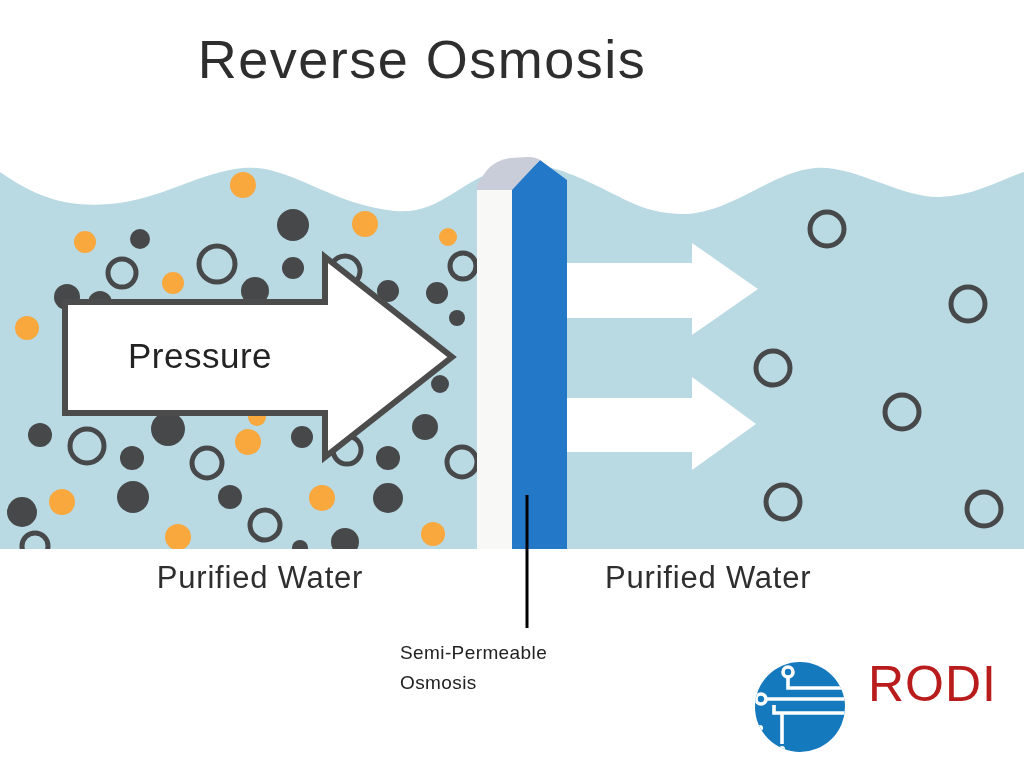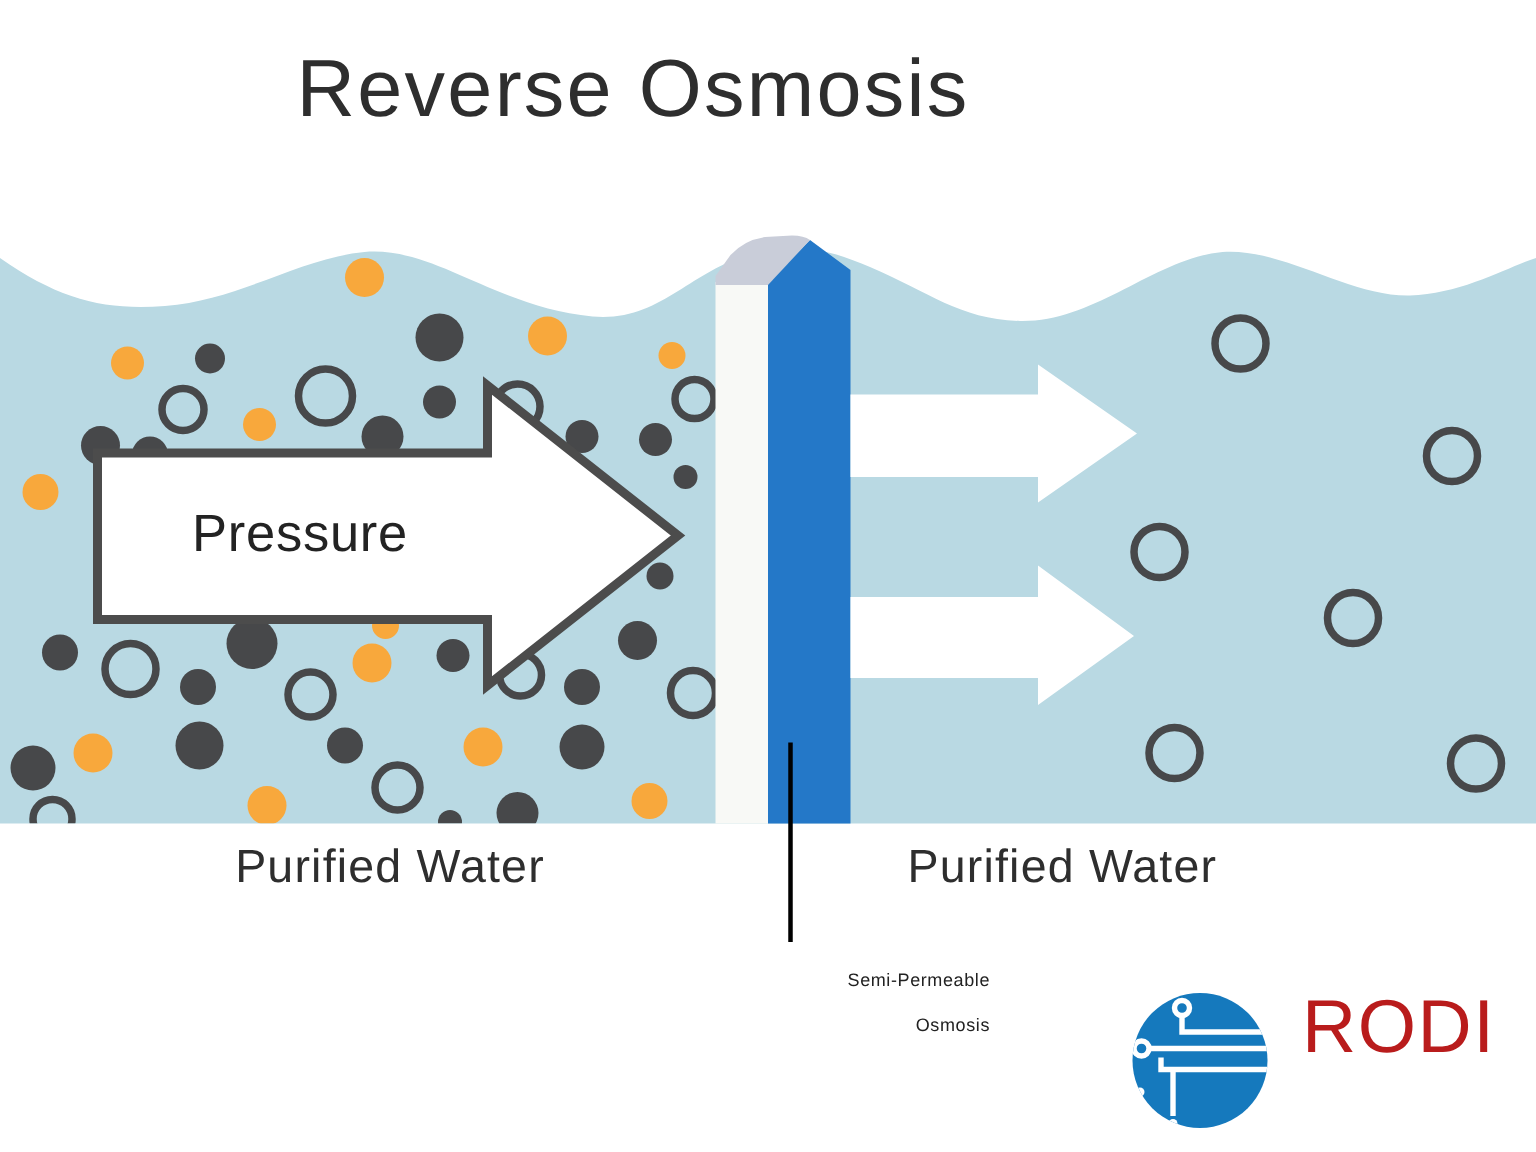--- a/index.html
+++ b/index.html
@@ -21,22 +21,22 @@
   }
   #untreated-label{
     left:60px;top:560px;width:400px;text-align:center;
     font-size:31px;letter-spacing:0.8px;color:var(--text);
   }
   #purified-label{
     left:605px;top:560px;width:400px;text-align:left;
     font-size:31px;letter-spacing:0.8px;color:var(--text);
   }
   #membrane-note{
-    left:400px;top:638px;width:260px;text-align:right;
-    font-size:12px;line-height:30px;letter-spacing:0.4px;color:#222;
+    left:400px;top:638px;width:260px;text-align:left;
+    font-size:19px;line-height:30px;letter-spacing:0.4px;color:#222;
     white-space:normal;
   }
   #logo-text{
     left:868px;top:658px;width:156px;color:#b91c1c;
   }
   #logo-name{
     font-size:50px;letter-spacing:1px;line-height:52px;font-weight:400;
   }
   #logo-subtitle{
     font-size:29px;letter-spacing:1px;line-height:28px;margin-top:-2px;

